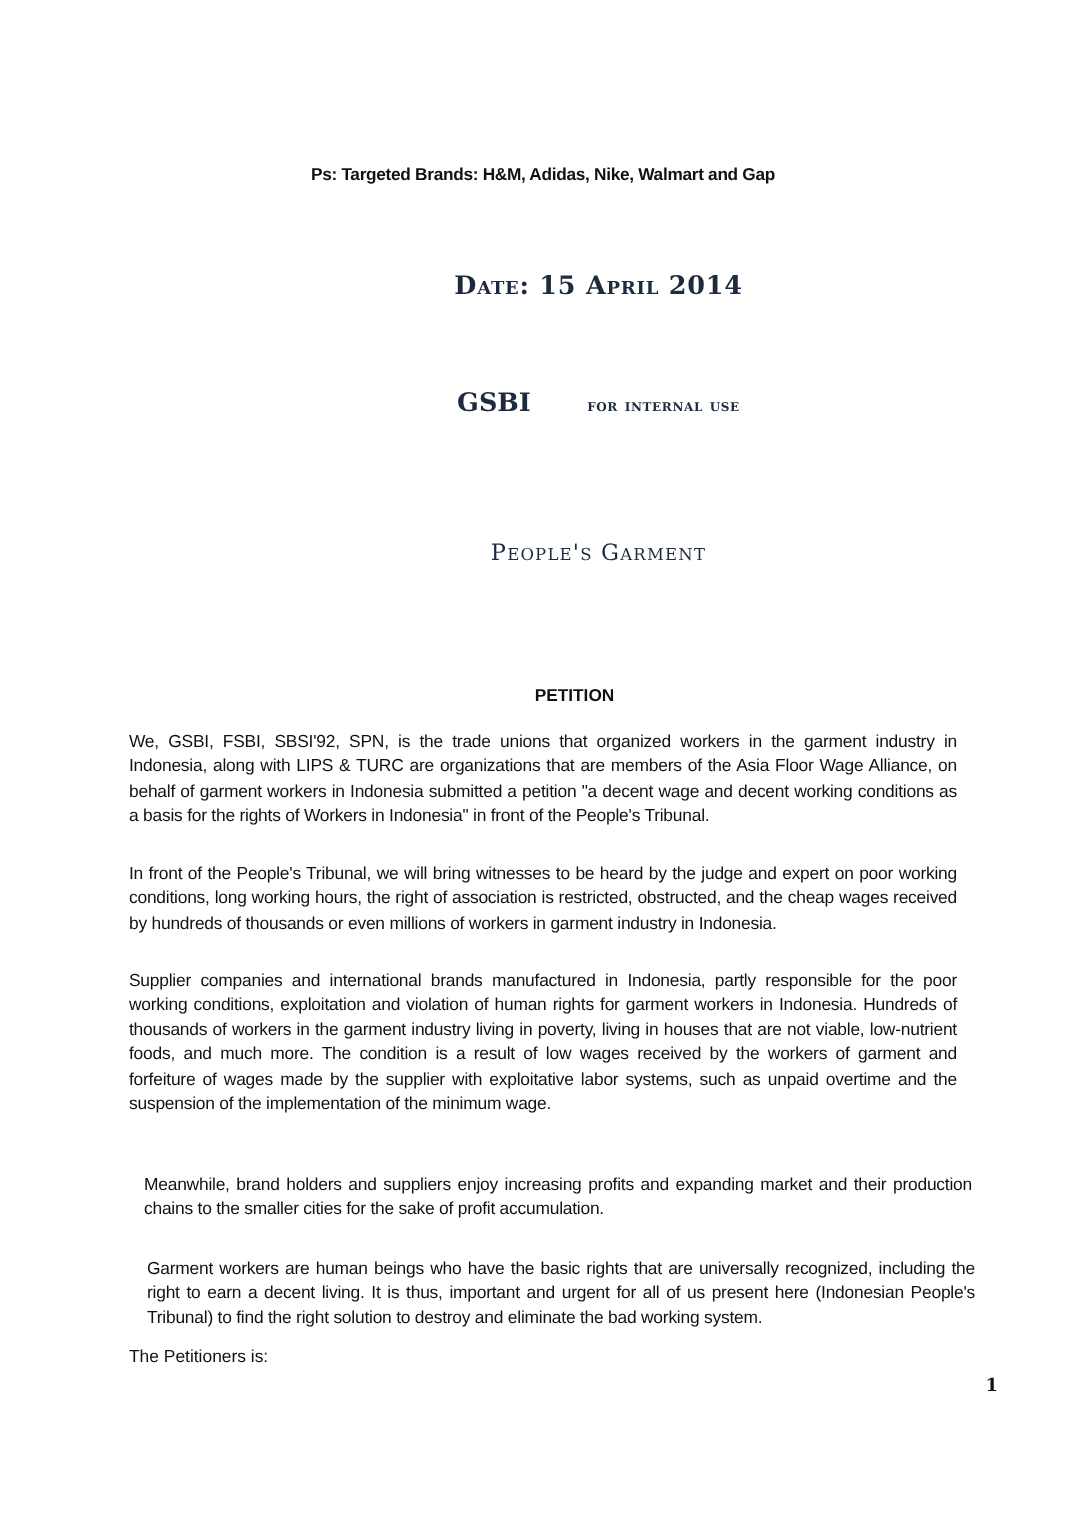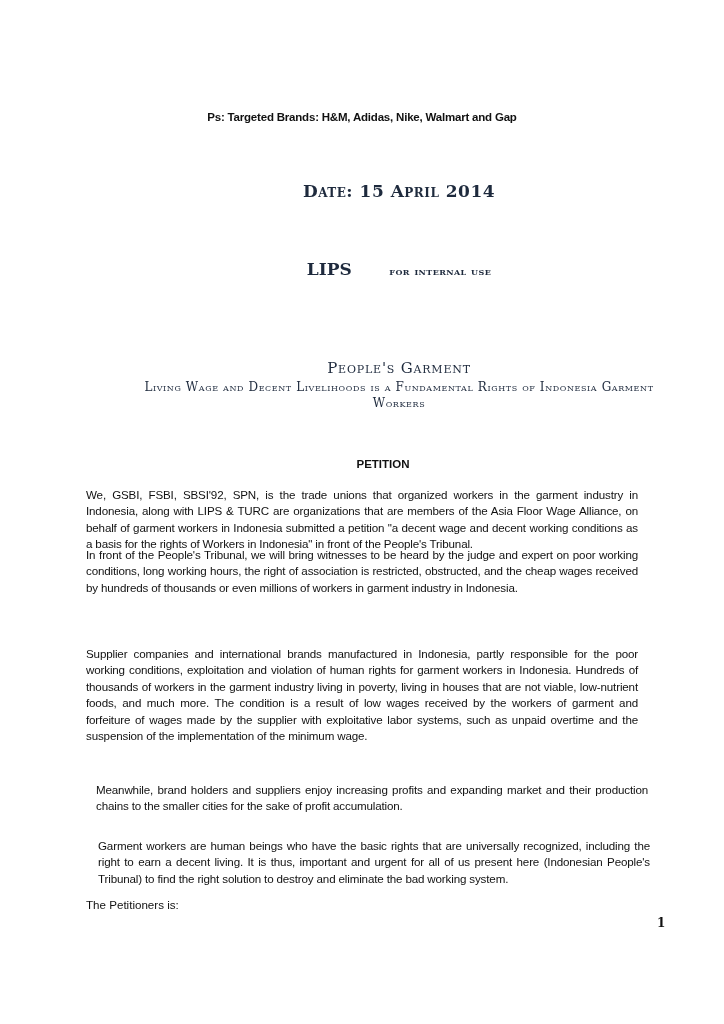--- a/index.html
+++ b/index.html
@@ -19,44 +19,43 @@
     .tribunal { position: absolute; top: 359px; left: 0; width: 724px; text-align: center;
                 font-size: 15px; color: #1e2a3d; font-variant: small-caps; letter-spacing: 0.8px; }
     .subtitle { position: absolute; top: 379px; left: 100px; width: 524px; text-align: center;
                 font-size: 12px; line-height: 16px; color: #1e2a3d; font-variant: small-caps;
                 letter-spacing: 0.6px; }
     .petition-heading { position: absolute; top: 458px; left: 0; width: 724px; text-align: center;
                         font-size: 11.5px; font-weight: bold; color: #111; padding-left: 21px; }
     .body-text { position: absolute; left: 86px; width: 552px; font-size: 11.6px; line-height: 16.4px;
                  color: #111; text-align: justify; letter-spacing: -0.15px; }
     .p1 { top: 487px; }
-    .p2 { top: 547px; }
+    .p2 { top: 575px; }
     .p3 { top: 646px; }
     .p4 { top: 772px; }
     .p5 { top: 826px; }
     .petitioners { position: absolute; top: 898px; left: 86px; font-size: 11.6px; font-weight: normal; color: #111; }
     .page-number { position: absolute; top: 916px; left: 620px; font-size: 12px; font-weight: bold; color: #111; }
   </style>
 </head>
 <body>
 
 <div class="page">
   <div class="ps sans">Ps: Targeted Brands: H&amp;M, Adidas, Nike, Walmart and Gap</div>
 
   <div class="date serif">
     <span class="sc">Date: 15 April 2014</span>
   </div>
 
   <div class="draft serif">
-    <span class="big">LIPS</span>
+    <span class="big">GSBI</span>
     <span class="small" style="font-variant: small-caps; text-transform: lowercase;">for internal use</span>
   </div>
 
   <div class="tribunal serif">People's Garment</div>
-  <div class="subtitle serif">Living Wage and Decent Livelihoods is a Fundamental Rights of Indonesia Garment Workers</div>
 
   <div class="petition-heading sans">PETITION</div>
 
   <p class="body-text sans p1" style="margin:0;">We, GSBI, FSBI, SBSI'92, SPN, is the trade unions that organized workers in the garment industry in Indonesia, along with LIPS &amp; TURC are organizations that are members of the Asia Floor Wage Alliance, on behalf of garment workers in Indonesia submitted a petition "a decent wage and decent working conditions as a basis for the rights of Workers in Indonesia" in front of the People's Tribunal.</p>
   <p class="body-text sans p2" style="margin:0;">In front of the People's Tribunal, we will bring witnesses to be heard by the judge and expert on poor working conditions, long working hours, the right of association is restricted, obstructed, and the cheap wages received by hundreds of thousands or even millions of workers in garment industry in Indonesia.</p>
   <p class="body-text sans p3" style="margin:0;">Supplier companies and international brands manufactured in Indonesia, partly responsible for the poor working conditions, exploitation and violation of human rights for garment workers in Indonesia. Hundreds of thousands of workers in the garment industry  living in poverty, living in houses that are not viable, low-nutrient foods, and much more. The condition is a result of low wages received by the workers of garment and forfeiture of wages made by the supplier with exploitative labor systems, such as unpaid overtime and the suspension of the implementation of the minimum wage.</p>
   <p class="body-text sans p4" style="margin:10px;">Meanwhile, brand holders and suppliers enjoy increasing profits and expanding market and their production chains to the smaller cities for the sake of profit accumulation.</p>
   <p class="body-text sans p5" style="margin:12px;">Garment workers are human beings who have the basic rights that are universally recognized, including the right to earn a decent living. It is thus,  important and urgent for all of us present here (Indonesian People's Tribunal) to find the right solution to destroy and eliminate the bad working system.</p>
 
   <div class="petitioners sans">The Petitioners is:</div>

